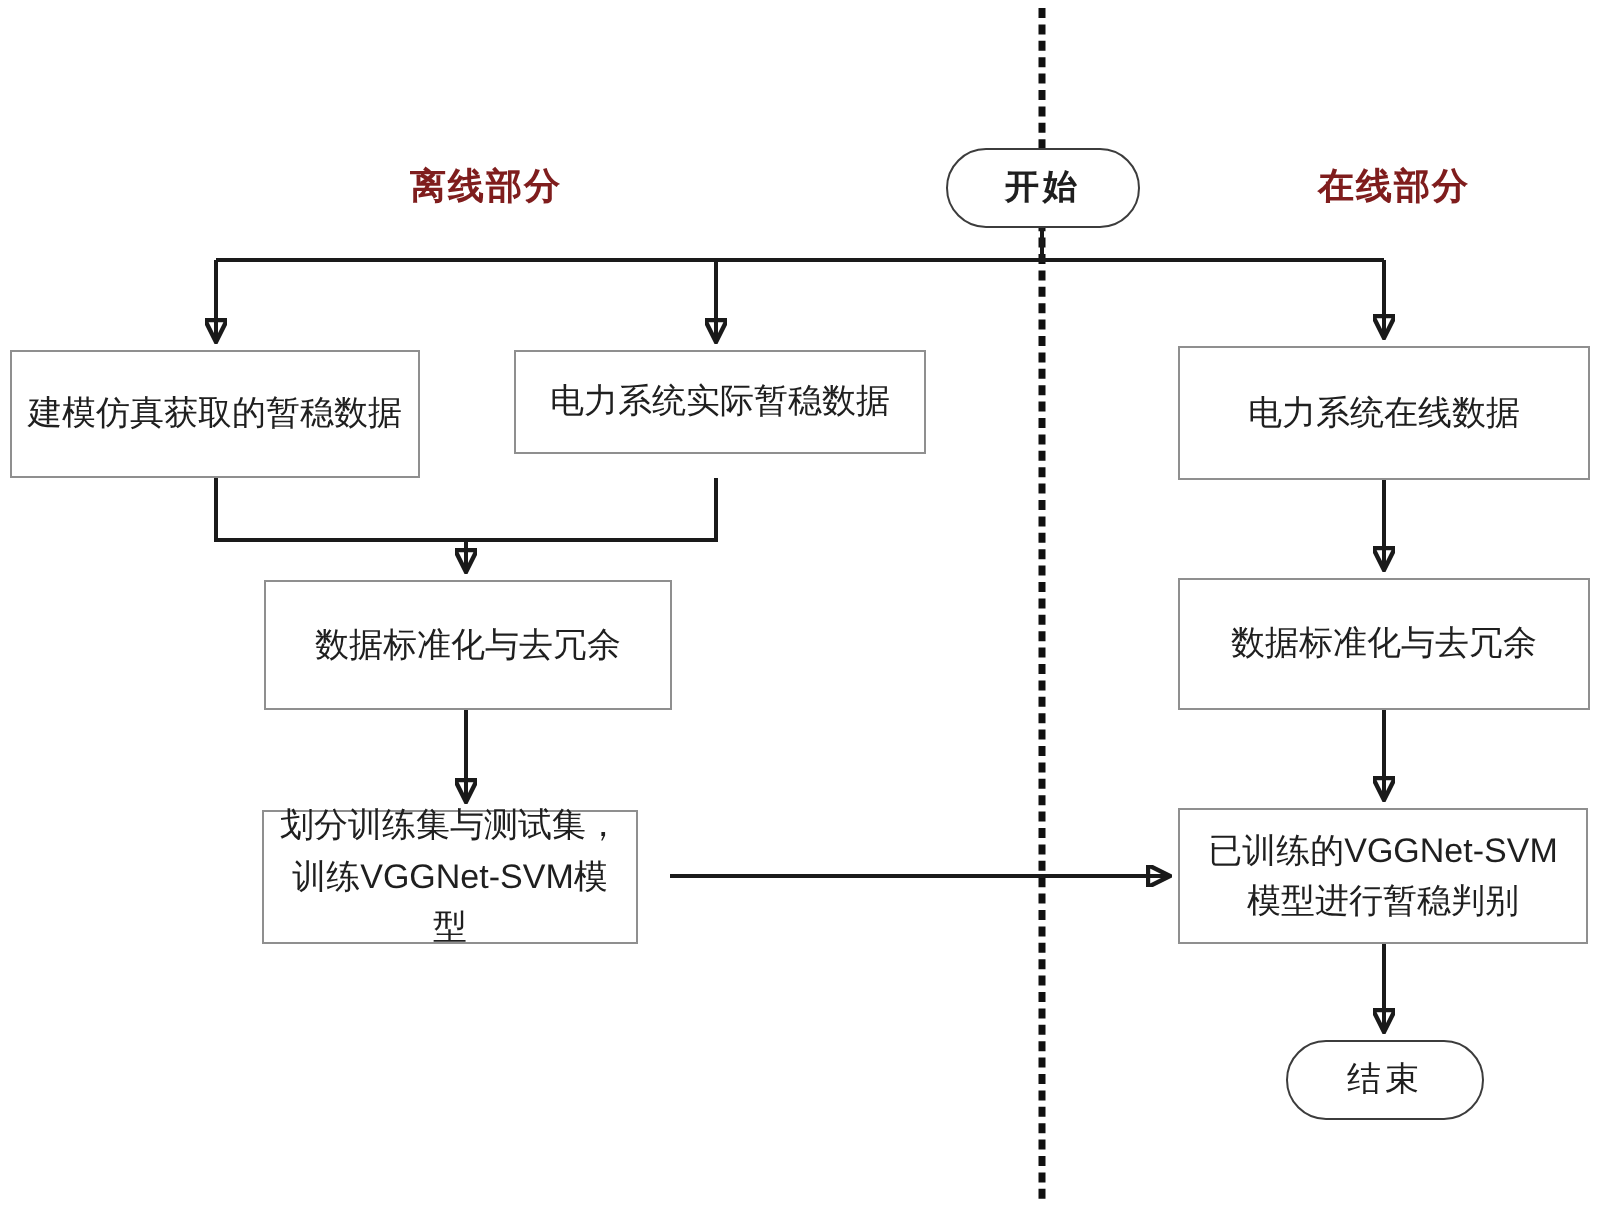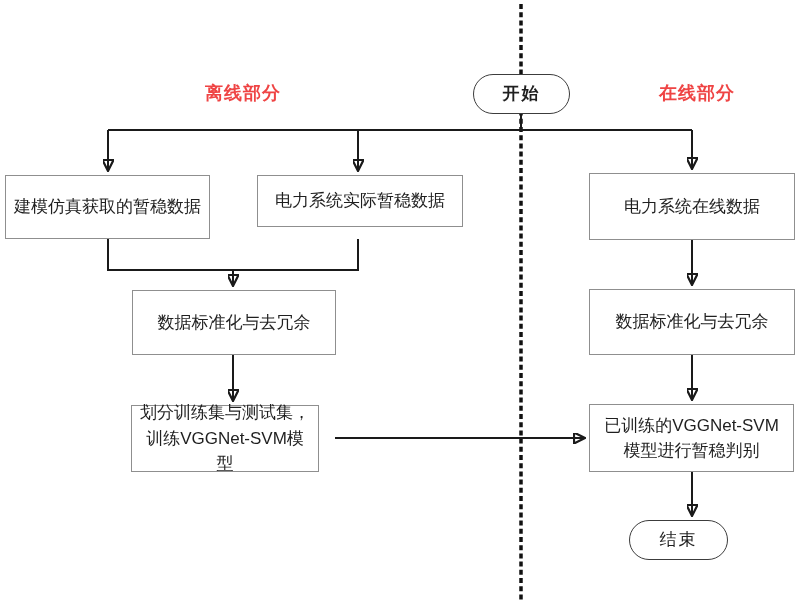--- a/index.html
+++ b/index.html
@@ -54,21 +54,21 @@
     border-radius: 20px;
     font-size: 17px;
     letter-spacing: 2px;
   }
   .section-label {
     position: absolute;
     font-size: 18px;
     font-weight: bold;
     letter-spacing: 1px;
     text-align: center;
-    color: #ef4444;
+    color: #7f1d1d;
   }
 </style>
 </head>
 <body>
 
 <div class="diagram">
 
   <svg class="connector-layer" viewBox="0 0 800 605" xmlns="http://www.w3.org/2000/svg">
     <defs>
       <marker id="arrow" viewBox="0 0 10 10" refX="10" refY="5" markerWidth="6.5" markerHeight="5.5" orient="auto-start-reverse">
@@ -105,15 +105,15 @@
 
   <div class="node process" style="left:5px;top:175px;width:205px;height:64px;">建模仿真获取的暂稳数据</div>
   <div class="node process" style="left:257px;top:175px;width:206px;height:52px;">电力系统实际暂稳数据</div>
   <div class="node process" style="left:132px;top:290px;width:204px;height:65px;">数据标准化与去冗余</div>
   <div class="node process" style="left:131px;top:405px;width:188px;height:67px;">划分训练集与测试集，训练VGGNet-SVM模型</div>
 
   <div class="node process" style="left:589px;top:173px;width:206px;height:67px;">电力系统在线数据</div>
   <div class="node process" style="left:589px;top:289px;width:206px;height:66px;">数据标准化与去冗余</div>
   <div class="node process" style="left:589px;top:404px;width:205px;height:68px;">已训练的VGGNet-SVM模型进行暂稳判别</div>
 
-  <div class="node terminal" style="left:629px;top:520px;width:99px;height:40px;">结束</div>
+  <div class="node terminal" style="left:643px;top:520px;width:99px;height:40px;">结束</div>
 
 </div>
 
 </body></html>

